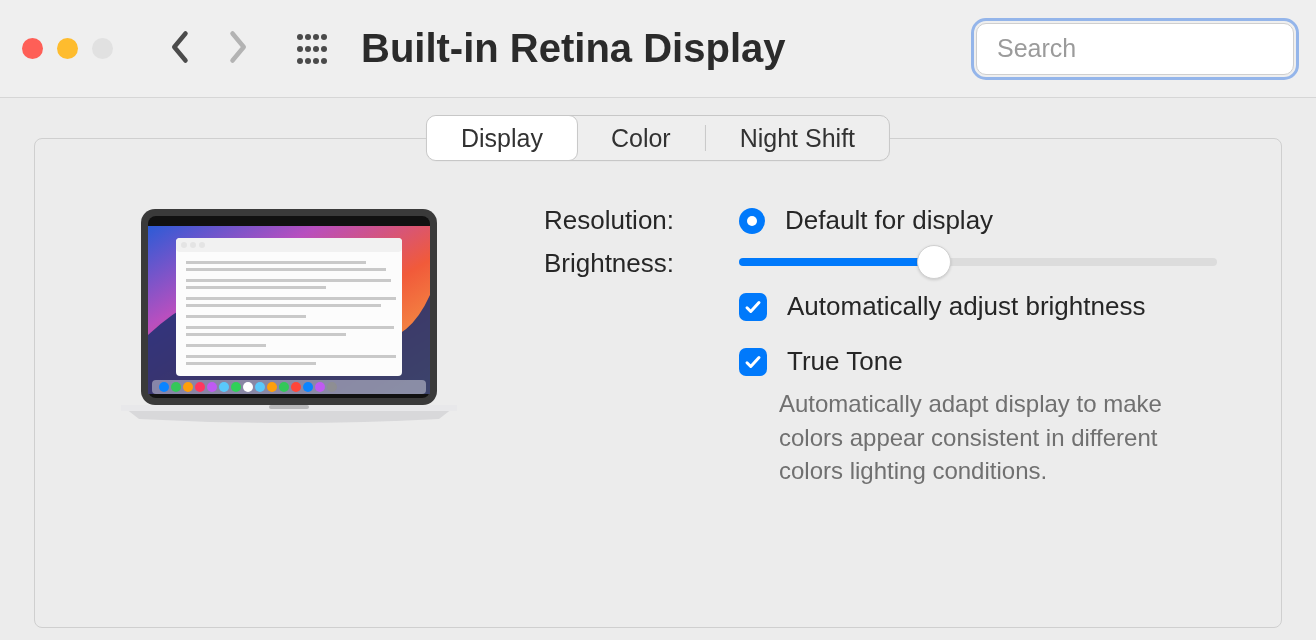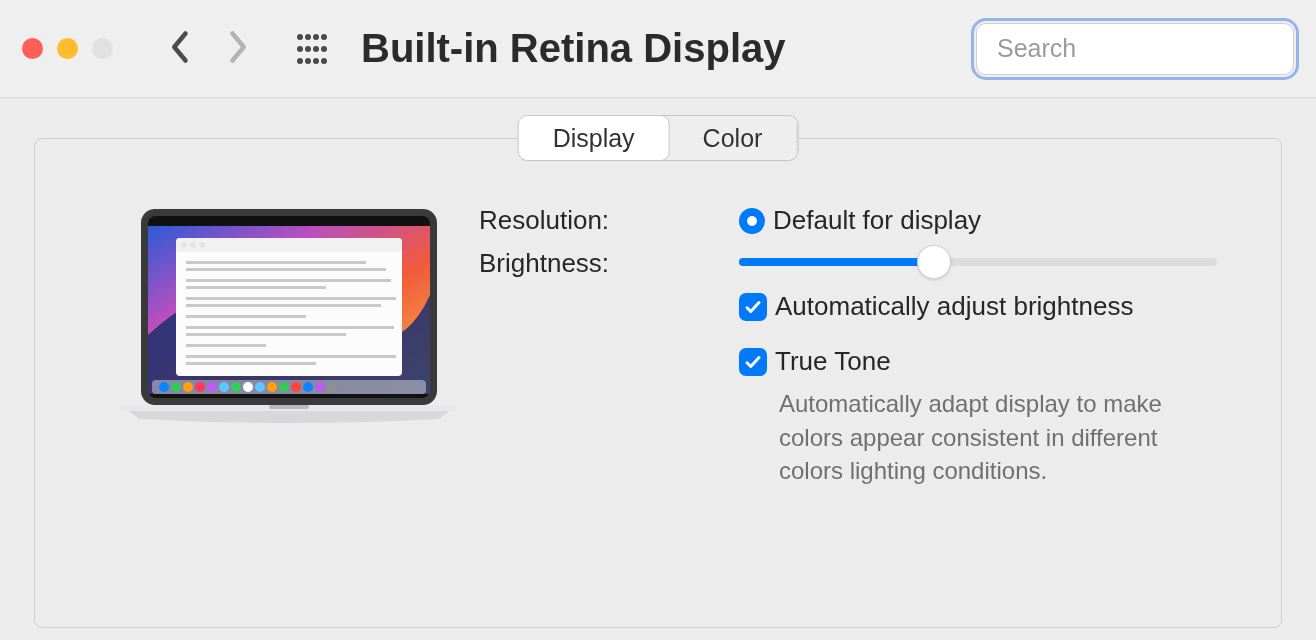--- a/index.html
+++ b/index.html
@@ -115,34 +115,34 @@
       flex: 1;
       padding-top: 4px;
     }
     .row {
       display: flex;
       align-items: flex-start;
       margin-bottom: 12px;
     }
     .label-col {
       width: 260px;
-      text-align: left;
+      text-align: center;
       font-size: 26px;
       color: #262626;
     }
     .control-col {
       flex: 1;
       display: flex;
       flex-direction: column;
       gap: 6px;
     }
     .radio-opt, .check-opt {
       display: flex;
       align-items: center;
-      gap: 8px;
+      gap: 20px;
       font-size: 26px;
       color: #262626;
     }
     .radio {
       width: 26px; height: 26px; border-radius: 50%;
       display: inline-flex; align-items: center; justify-content: center;
     }
     .radio.selected { background: #0079fb; }
     .radio.selected::after {
       content: ""; width: 10px; height: 10px; border-radius: 50%; background: #fff;
@@ -232,20 +232,23 @@
   <div class="panel">
 
     <div class="segmented">
       <div class="seg selected">
         <span>Display</span>
       </div>
       <div class="seg">
         <span>Color</span>
       </div>
       <div class="seg-sep"></div>
+      <div class="seg">
+        <span>Night Shift</span>
+      </div>
     </div>
 
     <div class="panel-body">
       <div class="laptop">
         <svg width="350" height="230" viewBox="0 0 350 230">
           <rect x="27" y="4" width="296" height="196" rx="14" fill="#3a3a3a"></rect>
           <rect x="34" y="11" width="282" height="182" rx="8" fill="#111"></rect>
           <defs>
             <linearGradient id="wp" x1="0" y1="0" x2="1" y2="1">
               <stop offset="0%" stop-color="#2c5bd6"></stop>

